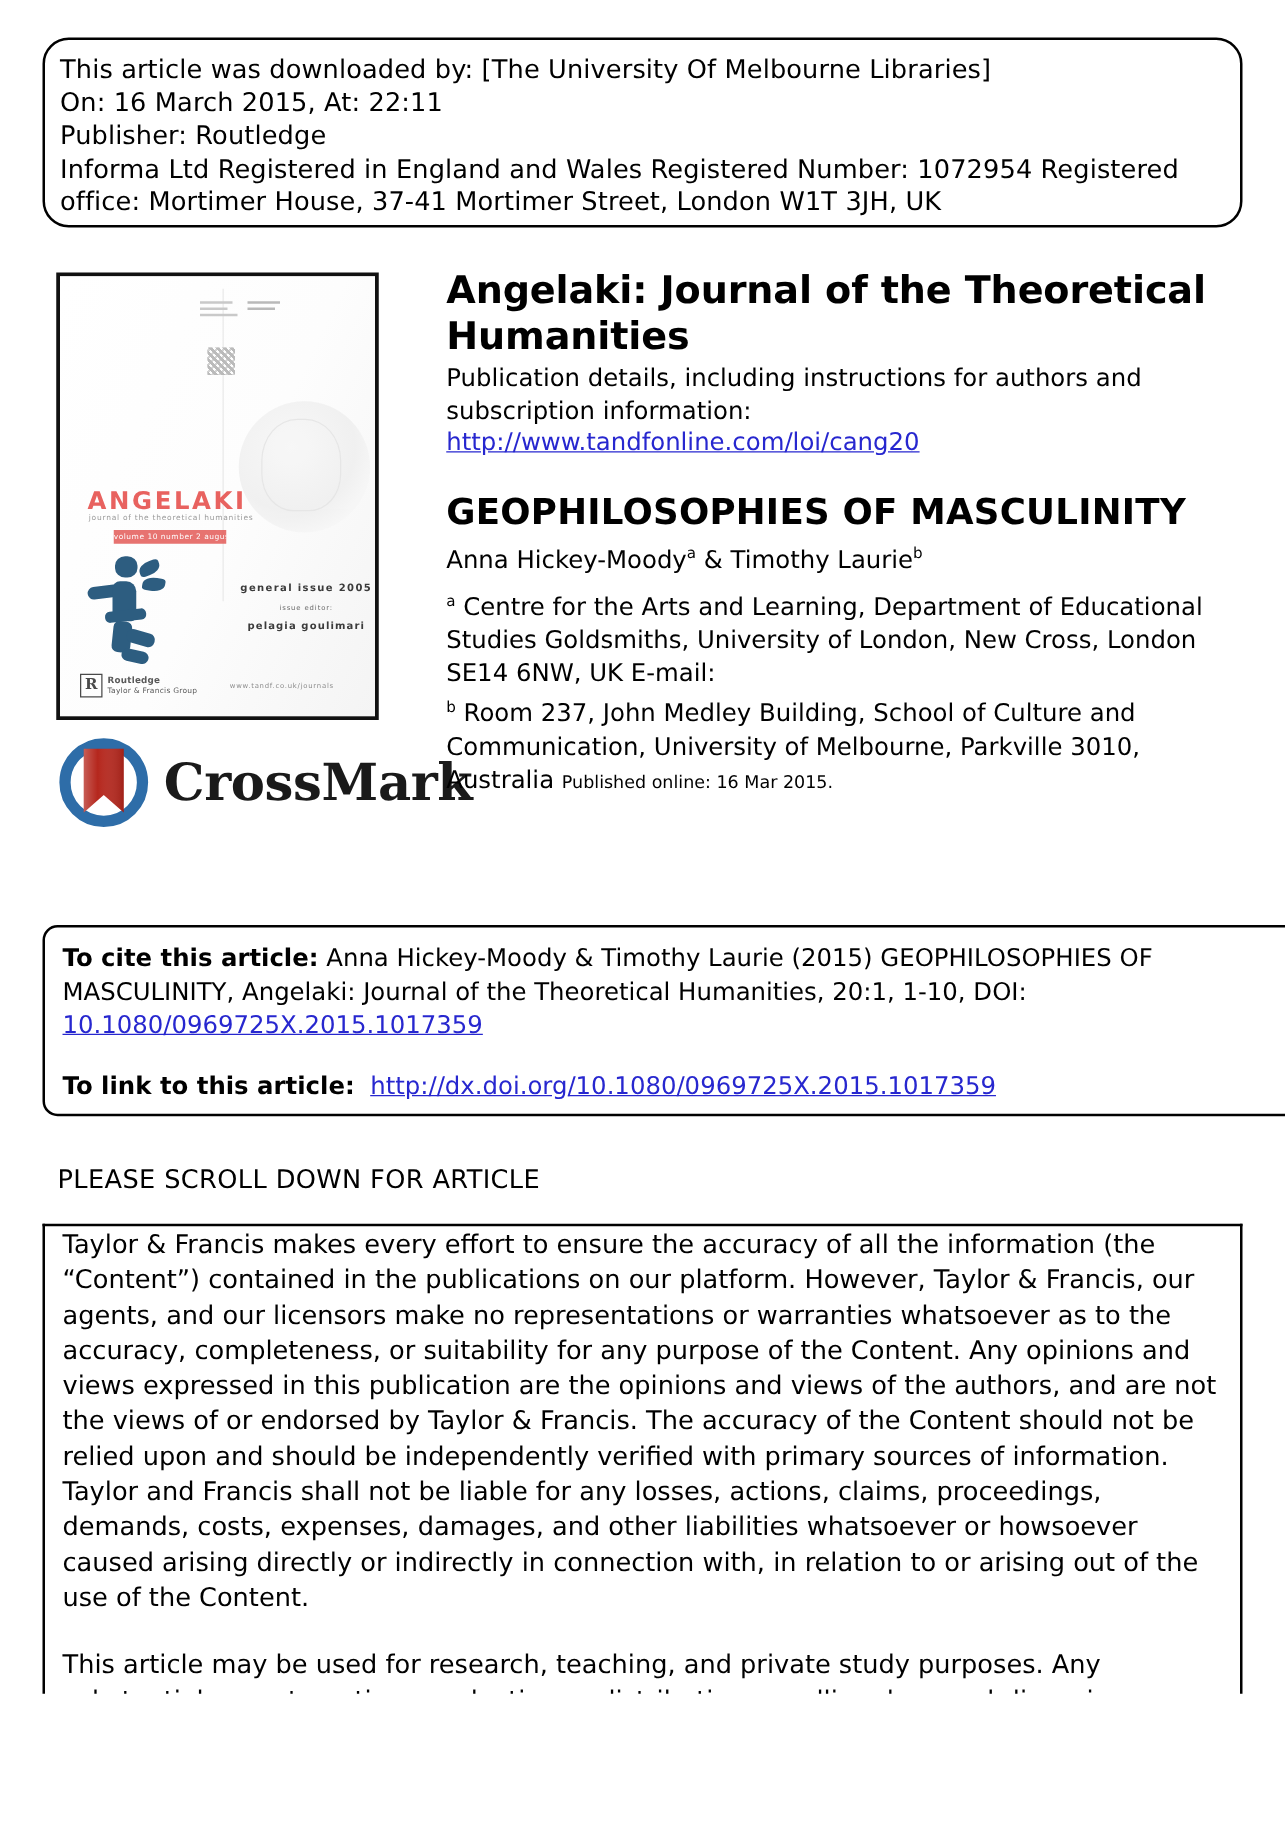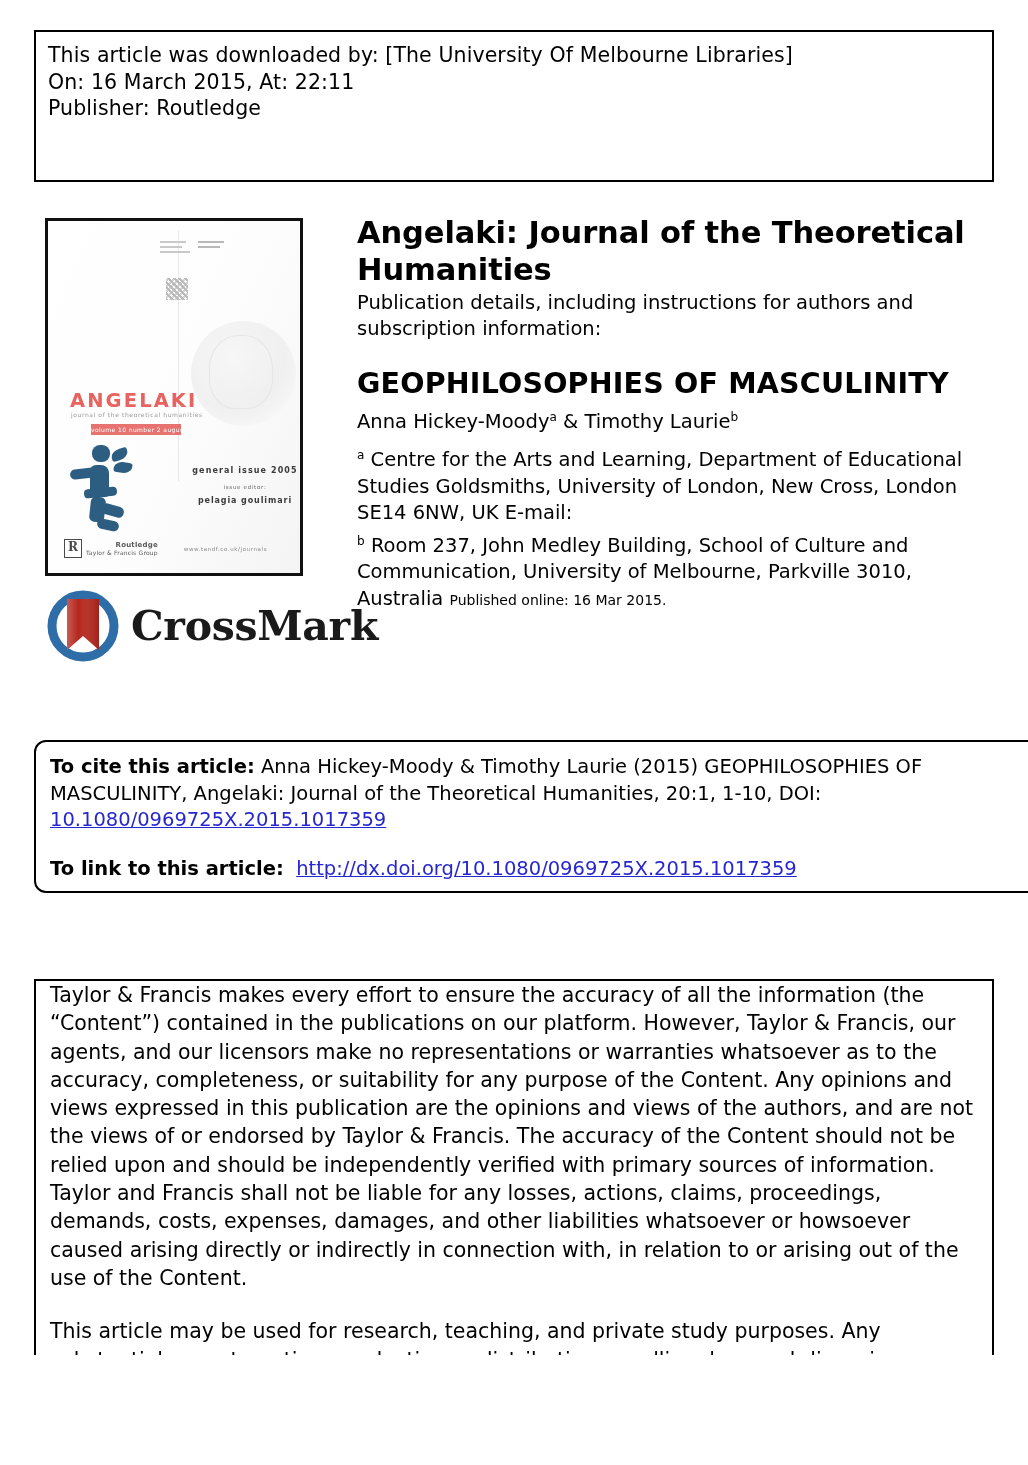--- a/index.html
+++ b/index.html
@@ -33,20 +33,21 @@
     box-sizing: border-box;
   }
 
   
   #download-box {
     left: 34px;
     top: 30px;
     width: 960px;
     height: 152px;
     padding: 10px 12px 8px 12px;
+    border-radius: 21px;
   }
   #download-box .line {
     font-size: 20.5px;
     line-height: 26.5px;
     letter-spacing: 0.1px;
     white-space: pre-wrap;
   }
 
   
   #journal-cover {
@@ -241,21 +242,20 @@
     color: #4a4a4a;
     line-height: 14px;
     text-align: center;
   }
   .cover-routledge .rl-text {
     margin-left: 4px;
     font-size: 6px;
     line-height: 7.5px;
     color: #5a5a5a;
     letter-spacing: .2px;
-    text-align: right;
   }
   .cover-routledge .rl-text b { font-size: 7px; }
   .cover-routledge .rl-url {
     margin-left: 26px;
     font-size: 5.5px;
     color: #8c8c8c;
     letter-spacing: .6px;
   }
 
   
@@ -401,20 +401,21 @@
 </style>
 </head>
 <body>
 
 <div class="page">
 
   <div class="panel" id="download-box">
     <div class="line">This article was downloaded by: [The University Of Melbourne Libraries]</div>
     <div class="line">On: 16 March 2015, At: 22:11</div>
     <div class="line">Publisher: Routledge</div>
+    <div class="line">Informa Ltd Registered in England and Wales Registered Number: 1072954 Registered office: Mortimer House, 37-41 Mortimer Street, London W1T 3JH, UK</div>
   </div>
 
   <div id="journal-cover">
     <div class="cover-inner">
       <div class="cover-rule"></div>
 
       <div class="cover-topmark">
         <div class="bar b1"></div>
         <div class="bar b2"></div>
         <div class="bar b3"></div>
@@ -477,20 +478,21 @@
         </svg>
       </div>
       <div class="crossmark-text">CrossMark</div>
     </div>
   </div>
 
   <div id="meta-column">
     <h1 id="journal-name">Angelaki: Journal of the Theoretical Humanities</h1>
     <div class="meta-line">Publication details, including instructions for authors and</div>
     <div class="meta-line">subscription information:</div>
+    <a id="journal-url" href="#">http://www.tandfonline.com/loi/cang20</a>
 
     <h2 id="article-title">GEOPHILOSOPHIES OF MASCULINITY</h2>
 
     <div id="authors">
       <span>Anna Hickey-Moody</span><sup>a</sup><span> &amp; </span><span>Timothy Laurie</span><sup>b</sup>
     </div>
 
     <div class="affil">
       <span class="mark">a</span>
       <span>Centre for the Arts and Learning, Department of Educational Studies Goldsmiths, University of London, New Cross, London SE14 6NW, UK E-mail:</span>
@@ -501,19 +503,20 @@
       <span>Room 237, John Medley Building, School of Culture and Communication, University of Melbourne, Parkville 3010, Australia</span>
       <span id="published-line">Published online: 16 Mar 2015.</span>
     </div>
   </div>
 
   <div class="panel" id="citation-box">
     <p><b>To cite this article:</b><span> Anna Hickey-Moody &amp; Timothy Laurie (2015) GEOPHILOSOPHIES OF MASCULINITY, Angelaki: Journal of the Theoretical Humanities, 20:1, 1-10, DOI: </span><a class="doi-link" href="#">10.1080/0969725X.2015.1017359</a></p>
     <p><b>To link to this article:</b>&nbsp; <a class="doi-link" href="#">http://dx.doi.org/10.1080/0969725X.2015.1017359</a></p>
   </div>
 
+  <div id="scroll-notice">PLEASE SCROLL DOWN FOR ARTICLE</div>
 
   <div class="panel" id="disclaimer-box">
     <p>Taylor &amp; Francis makes every effort to ensure the accuracy of all the information (the “Content”) contained in the publications on our platform. However, Taylor &amp; Francis, our agents, and our licensors make no representations or warranties whatsoever as to the accuracy, completeness, or suitability for any purpose of the Content. Any opinions and views expressed in this publication are the opinions and views of the authors, and are not the views of or endorsed by Taylor &amp; Francis. The accuracy of the Content should not be relied upon and should be independently verified with primary sources of information. Taylor and Francis shall not be liable for any losses, actions, claims, proceedings, demands, costs, expenses, damages, and other liabilities whatsoever or howsoever caused arising directly or indirectly in connection with, in relation to or arising out of the use of the Content.</p>
     <p>This article may be used for research, teaching, and private study purposes. Any substantial or systematic reproduction, redistribution, reselling, loan, sub-licensing, systematic supply, or distribution in any form to anyone is expressly forbidden. Terms &amp;</p>
   </div>
 
 </div>
 
 </body></html>

